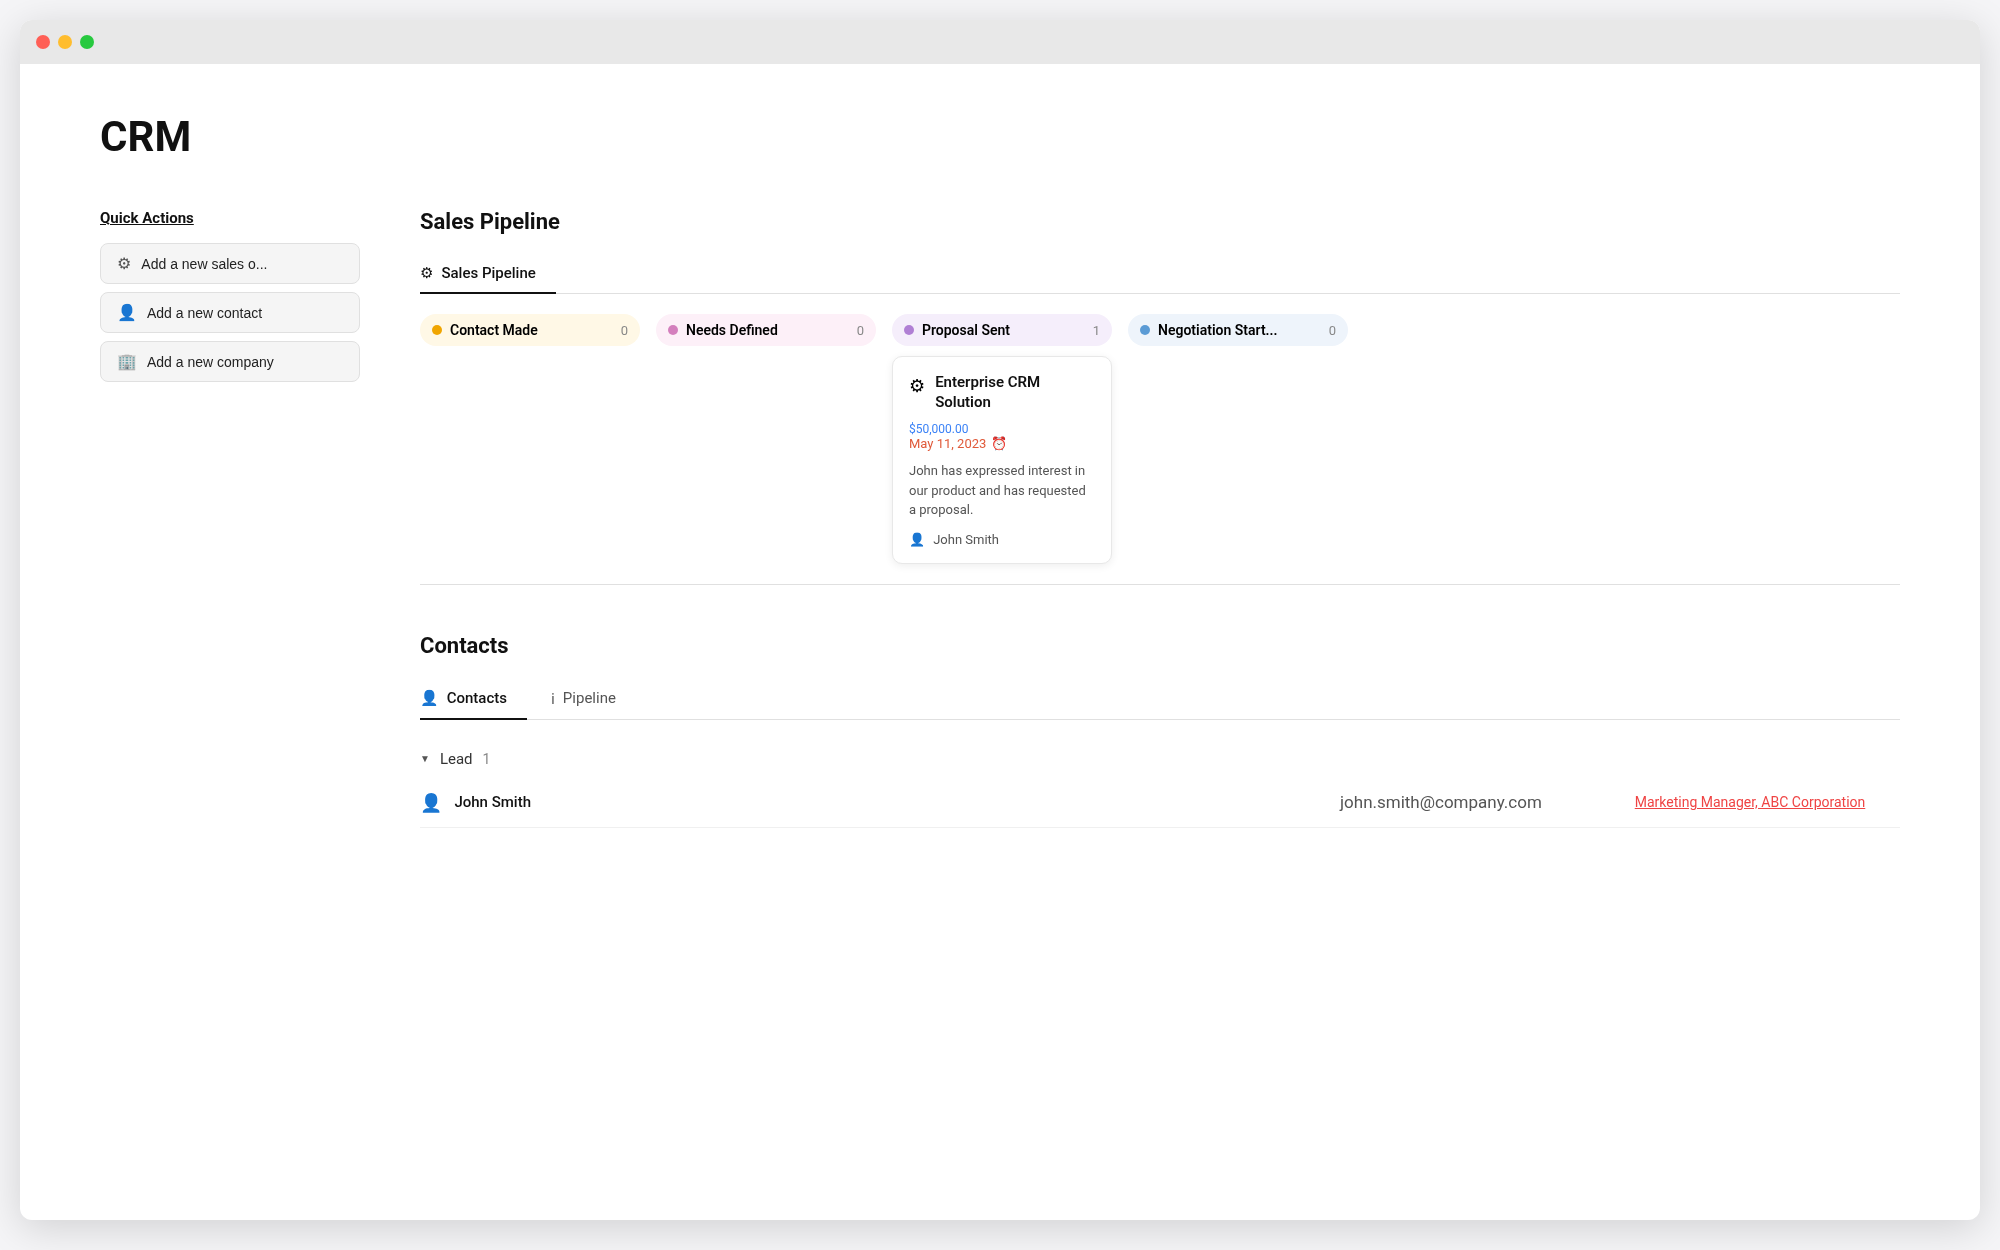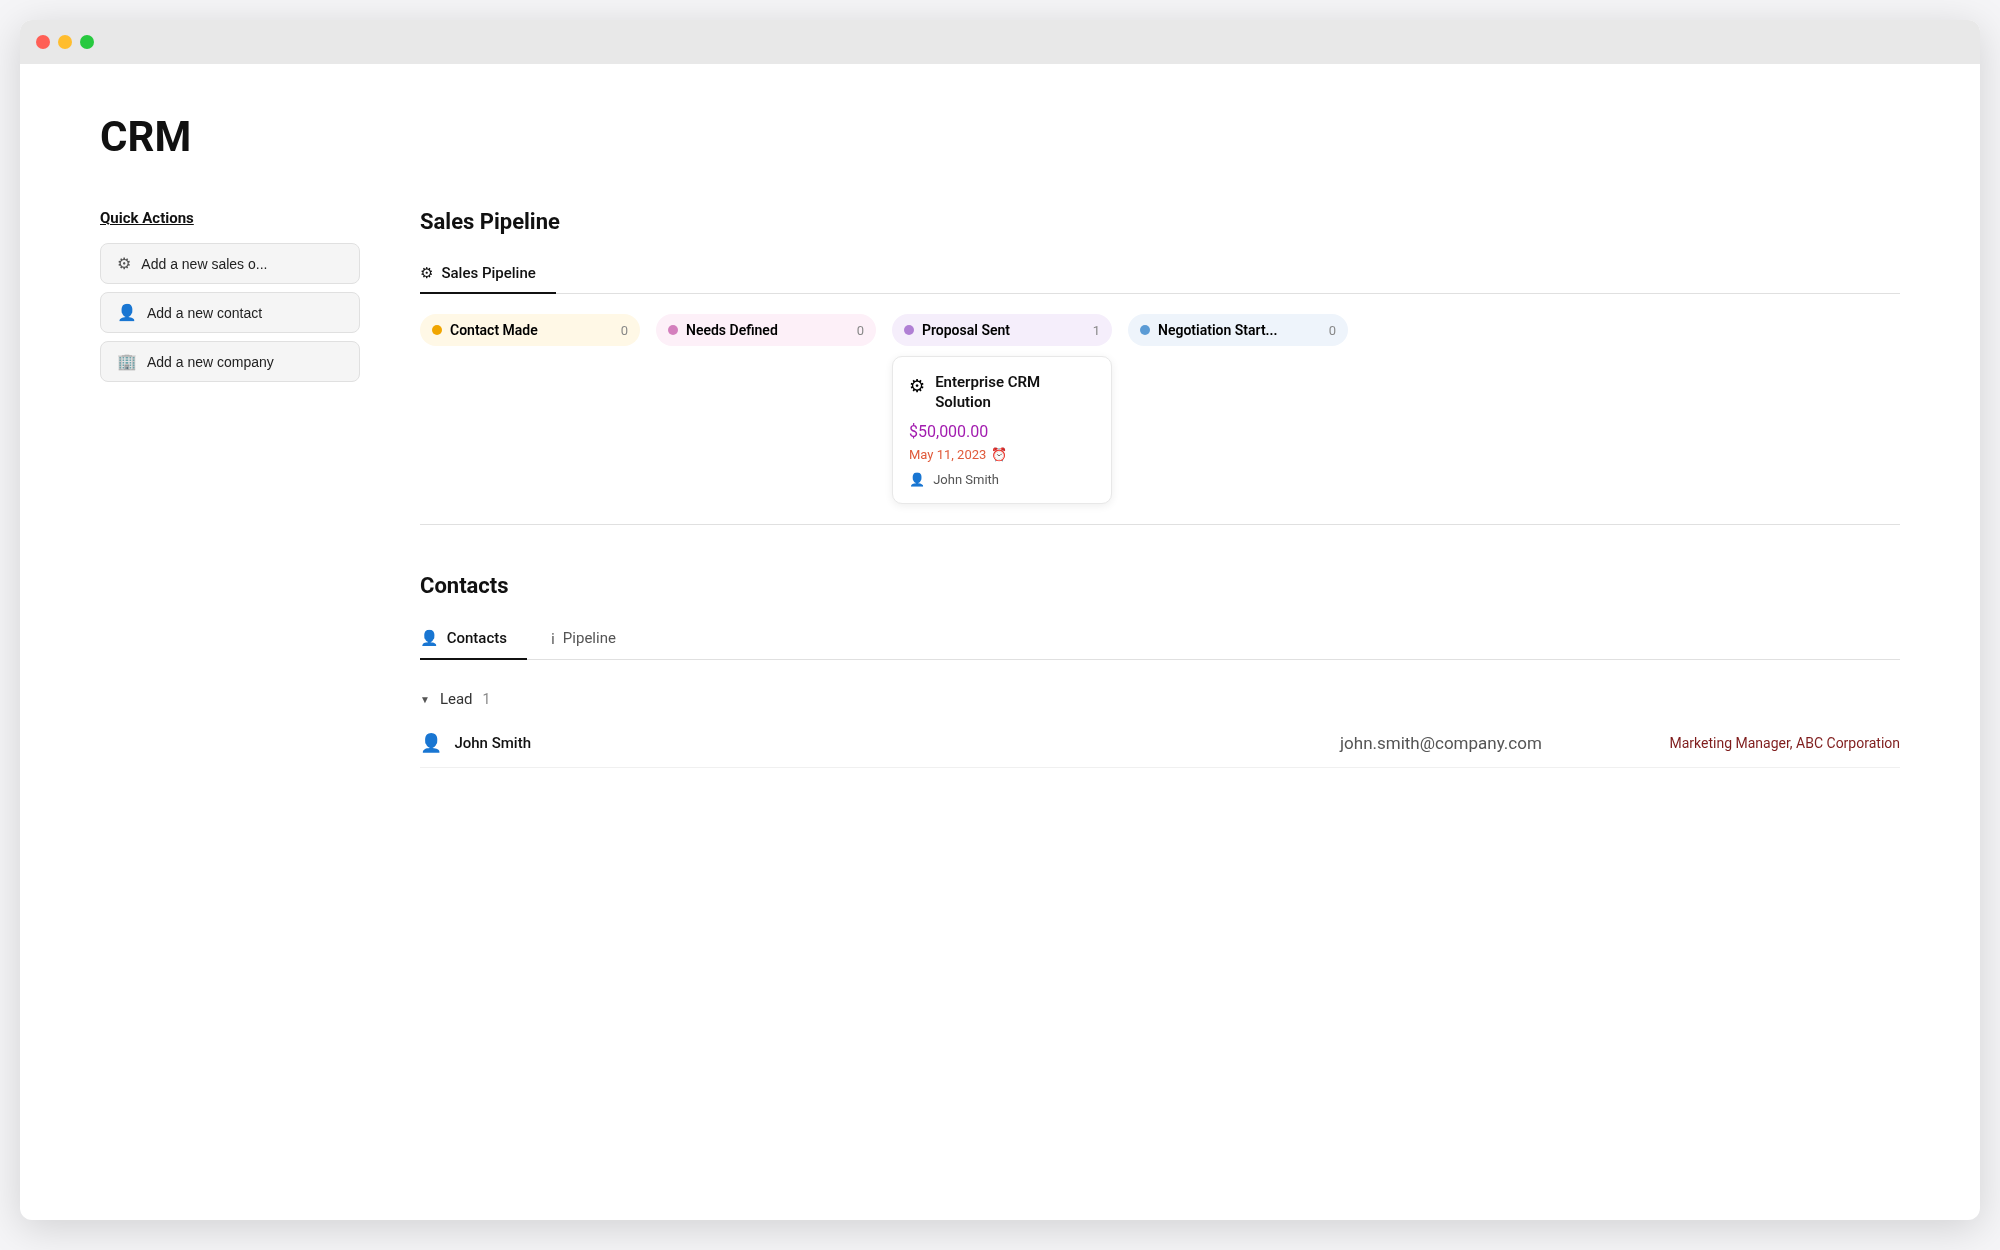--- a/index.html
+++ b/index.html
@@ -182,23 +182,22 @@
     }
 
     .card-title {
       font-size: 15px;
       font-weight: 600;
       color: #111;
       line-height: 1.3;
     }
 
     .card-amount {
-      font-size: 16px;
-      color: #a21caf;
-      margin-bottom: 6px;
+      font-size: 12px;
+      color: #3b82f6;
     }
 
     .card-date {
       font-size: 13px;
       color: #e05a3a;
       display: flex;
       align-items: center;
       gap: 5px;
       margin-bottom: 10px;
     }
@@ -270,23 +269,24 @@
 
     .contact-email {
       font-size: 17px;
       color: #555;
       margin-left: auto;
       min-width: 260px;
     }
 
     .contact-role {
       font-size: 14px;
-      color: #7f1d1d;
+      color: #ef4444;
       min-width: 300px;
-      text-align: right;
+      text-align: center;
+      text-decoration: underline;
     }
 
     .divider {
       height: 1px;
       background: #e0e0e0;
       margin: 0;
     }
   </style>
 </head>
 <body>
@@ -363,20 +363,21 @@
                 <div class="pipeline-card">
                   <div class="card-header">
                     <span class="card-icon">⚙</span>
                     <div class="card-title">Enterprise CRM Solution</div>
                   </div>
                   <div class="card-amount">$50,000.00</div>
                   <div class="card-date">
                     <span>May 11, 2023</span>
                     <span>⏰</span>
                   </div>
+                  <div class="card-description">John has expressed interest in our product and has requested a proposal.</div>
                   <div class="card-contact">
                     <span>👤</span>
                     <span>John Smith</span>
                   </div>
                 </div>
               </div>
 
               <div class="pipeline-col">
                 <div class="pipeline-col-header" style="background: #eef4fb;">
                   <span class="col-dot" style="background:#5b9bd5;"></span>

